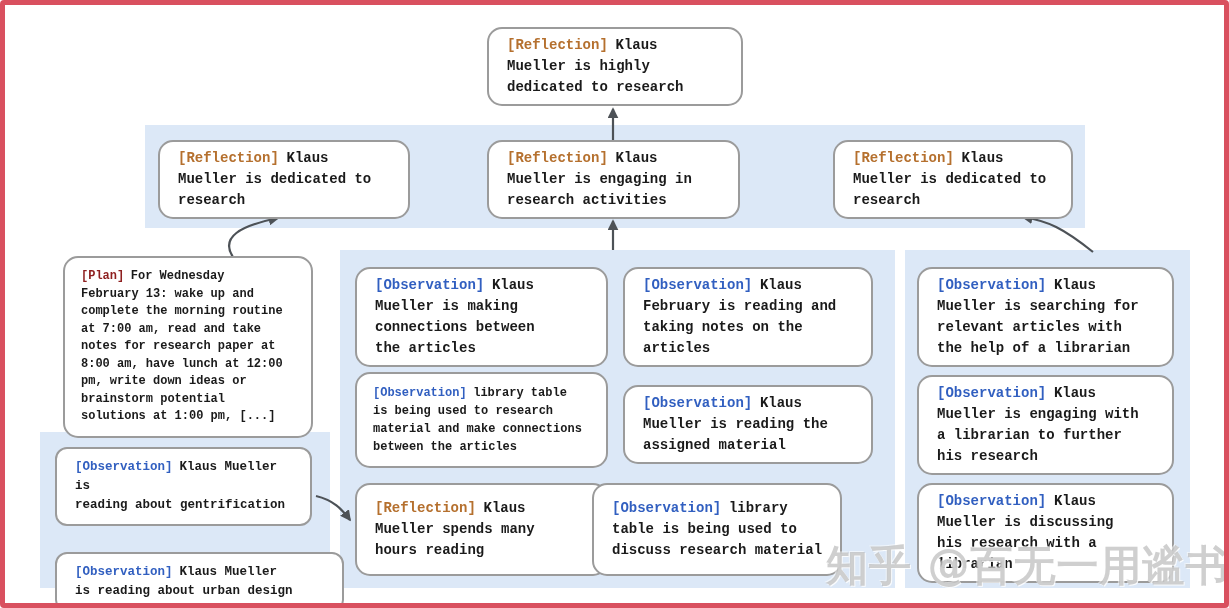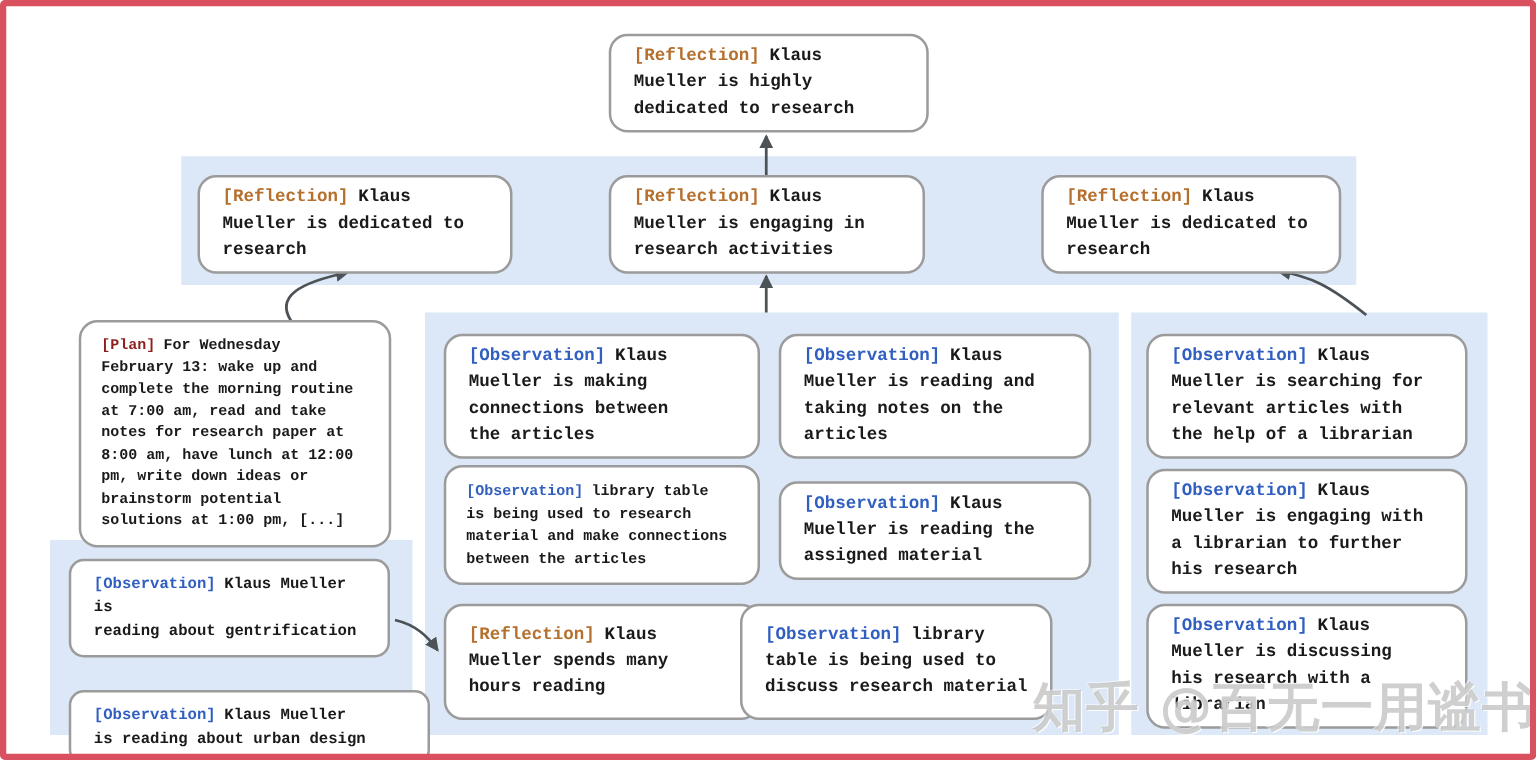--- a/index.html
+++ b/index.html
@@ -140,21 +140,21 @@
 between the articles</span>
   </div>
   <div class="box tall-pad" id="node-a-2">
     <span class="tag tag-refl">[Reflection]</span><span class="txt">Klaus
 Mueller spends many
 hours reading</span>
   </div>
 
   <div class="box" id="node-b-0">
     <span class="tag tag-obs">[Observation]</span><span class="txt">Klaus
-Mueller is reading and
+February is reading and
 taking notes on the
 articles</span>
   </div>
   <div class="box" id="node-b-1">
     <span class="tag tag-obs">[Observation]</span><span class="txt">Klaus
 Mueller is reading the
 assigned material</span>
   </div>
   <div class="box tall-pad" id="node-b-2">
     <span class="tag tag-obs">[Observation]</span><span class="txt">library

